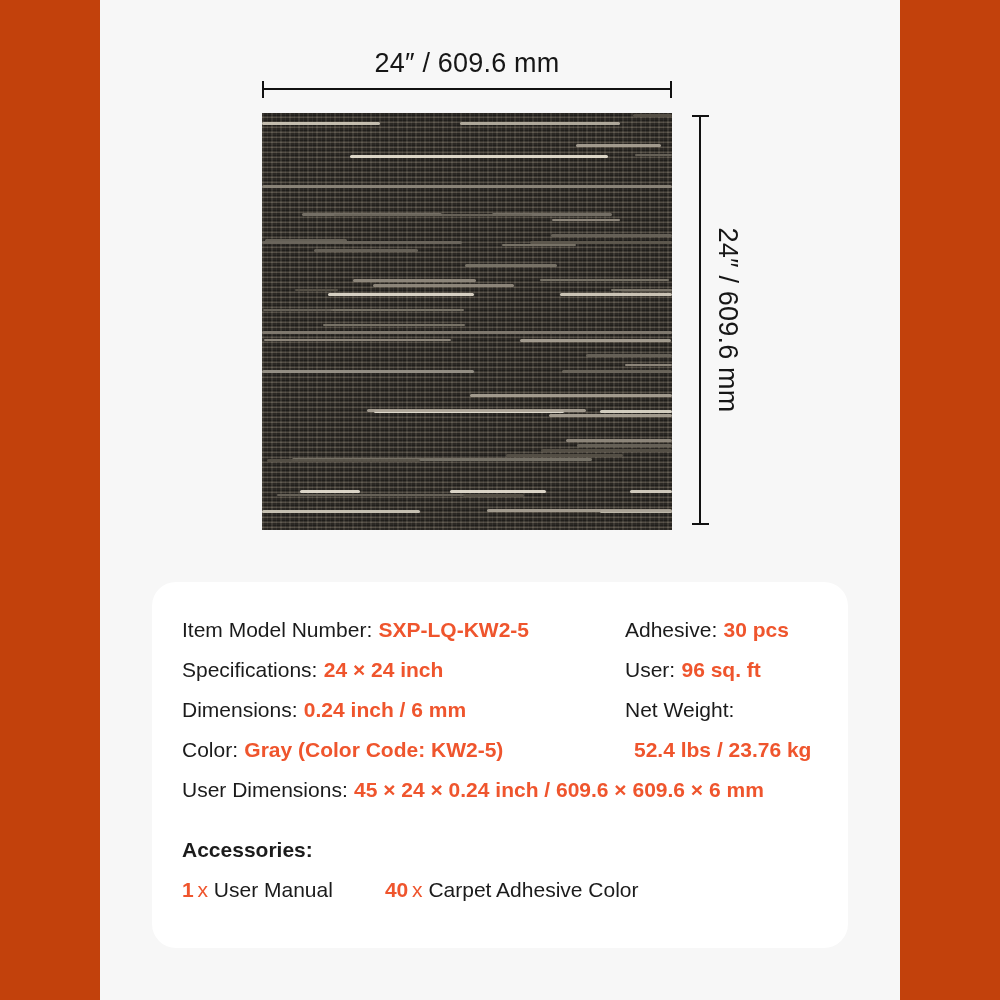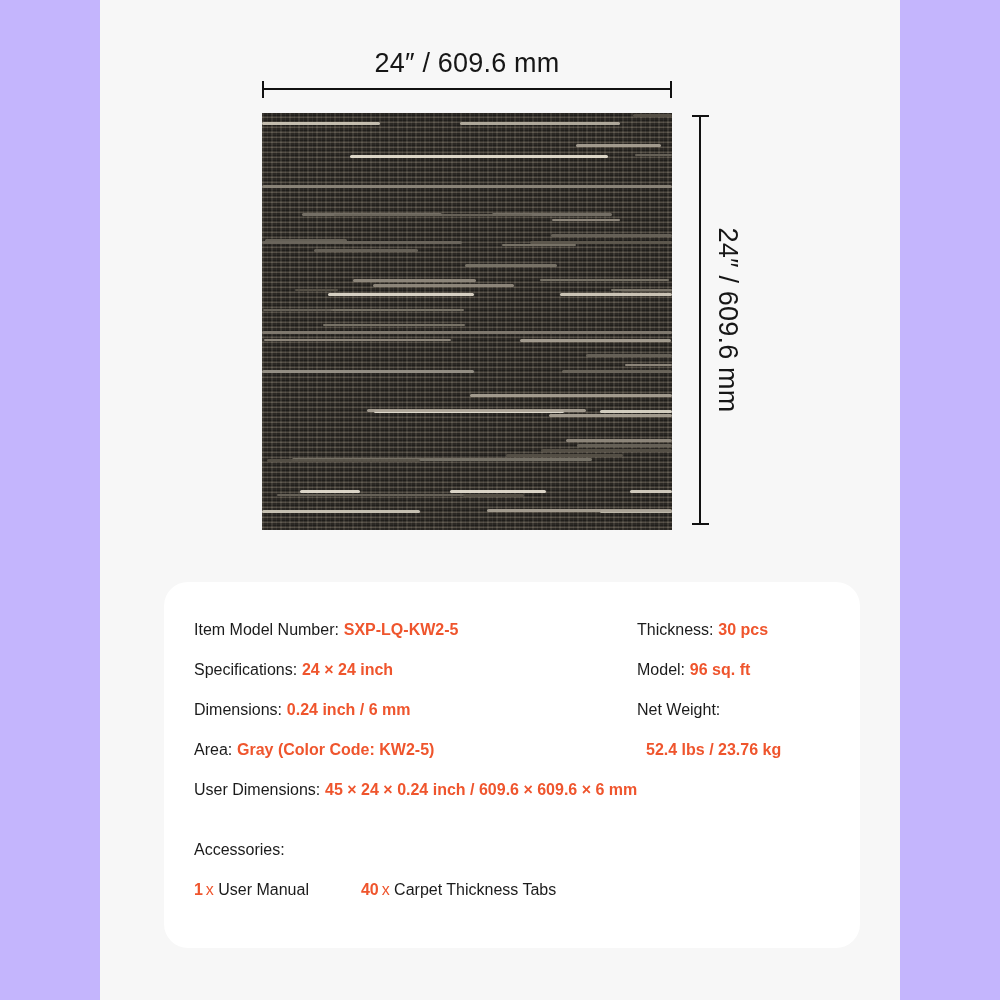--- a/index.html
+++ b/index.html
@@ -1,17 +1,17 @@
 <!DOCTYPE html>
 <html><head>
 <meta charset="utf-8">
 <style>
   * { margin:0; padding:0; box-sizing:border-box; }
   body { background:#fff; font-family:"Liberation Sans","DejaVu Sans",sans-serif; }
-  .canvas { position:relative; width:1000px; height:1000px; background:#c4b5fd; overflow:hidden; }
+  .canvas { position:relative; width:1000px; height:1000px; background:#c2410c; overflow:hidden; }
   .stage { position:absolute; left:100px; top:0; width:800px; height:1000px; background:#f7f7f7; }
 
   
   .dim-label-top {
     position:absolute; left:262px; top:48px; width:410px;
     text-align:center; font-size:27px; color:#161616; letter-spacing:.2px;
   }
   .dim-line-h {
     position:absolute; left:262px; top:81px; width:410px; height:17px;
     border-left:2px solid #111; border-right:2px solid #111;
@@ -36,29 +36,29 @@
   .carpet {
     position:absolute; left:262px; top:113px; width:410px; height:417px; overflow:hidden;
     background:
       repeating-linear-gradient(90deg, rgba(228,218,198,0.10) 0 2px, rgba(0,0,0,0) 2px 5px, rgba(255,255,255,0.05) 5px 6px, rgba(0,0,0,0.08) 6px 9px),
       repeating-linear-gradient(0deg, #2b2824 0 2px, #544e45 2px 3px, #3b3731 3px 4px, #211f1c 4px 5px);
   }
   .carpet .stripe { position:absolute; height:3px; border-radius:2px; opacity:.93; }
 
   
   .panel {
-    position:absolute; left:164px; top:582px; width:696px; height:366px;
+    position:absolute; left:152px; top:582px; width:696px; height:366px;
     background:#ffffff; border-radius:24px; padding:28px 30px 0 30px;
-    font-size:16px; color:#1b1b1b;
+    font-size:21px; color:#1b1b1b;
   }
   .row { display:flex; line-height:40px; }
   .cell-left { width:443px; }
   .cell-right { flex:1; }
   .val { font-weight:700; color:#EF552D; margin-left:.3em; }
-  .acc-head { margin-top:20px; line-height:40px; }
+  .acc-head { margin-top:20px; line-height:40px;font-weight:bold; }
   .acc-row { display:flex; gap:52px; line-height:40px; }
   .acc-qty { font-weight:700; color:#EF552D; }
   .acc-x { color:#EF552D; margin:0 .28em 0 .18em; }
 </style>
 </head>
 <body>
 
 <div class="canvas">
   <div class="stage"></div>
 
@@ -125,56 +125,56 @@
 
   <div class="dim-line-v"></div>
   <div class="dim-label-right">24″ / 609.6 mm</div>
 
   <div class="panel">
     <div class="row">
       <div class="cell-left">
         <span>Item Model Number:</span><span class="val">SXP-LQ-KW2-5</span>
       </div>
       <div class="cell-right">
-        <span>Thickness:</span><span class="val">30 pcs</span>
+        <span>Adhesive:</span><span class="val">30 pcs</span>
       </div>
     </div>
     <div class="row">
       <div class="cell-left">
         <span>Specifications:</span><span class="val">24 × 24 inch</span>
       </div>
       <div class="cell-right">
-        <span>Model:</span><span class="val">96 sq. ft</span>
+        <span>User:</span><span class="val">96 sq. ft</span>
       </div>
     </div>
     <div class="row">
       <div class="cell-left">
         <span>Dimensions:</span><span class="val">0.24 inch / 6 mm</span>
       </div>
       <div class="cell-right">
         <span>Net Weight:</span>
       </div>
     </div>
     <div class="row">
       <div class="cell-left">
-        <span>Area:</span><span class="val">Gray (Color Code: KW2-5)</span>
+        <span>Color:</span><span class="val">Gray (Color Code: KW2-5)</span>
       </div>
       <div class="cell-right">
         <span class="val" style="margin-left:9px">52.4 lbs / 23.76 kg</span>
       </div>
     </div>
     <div class="row">
       <div>
         <span>User Dimensions:</span><span class="val">45 × 24 × 0.24 inch / 609.6 × 609.6 × 6 mm</span>
       </div>
     </div>
 
     <div class="acc-head">Accessories:</div>
     <div class="acc-row">
       <div>
         <span class="acc-qty">1</span><span class="acc-x">x</span><span>User Manual</span>
       </div>
       <div>
-        <span class="acc-qty">40</span><span class="acc-x">x</span><span>Carpet Thickness Tabs</span>
+        <span class="acc-qty">40</span><span class="acc-x">x</span><span>Carpet Adhesive Color</span>
       </div>
     </div>
   </div>
 </div>
 
 </body></html>

